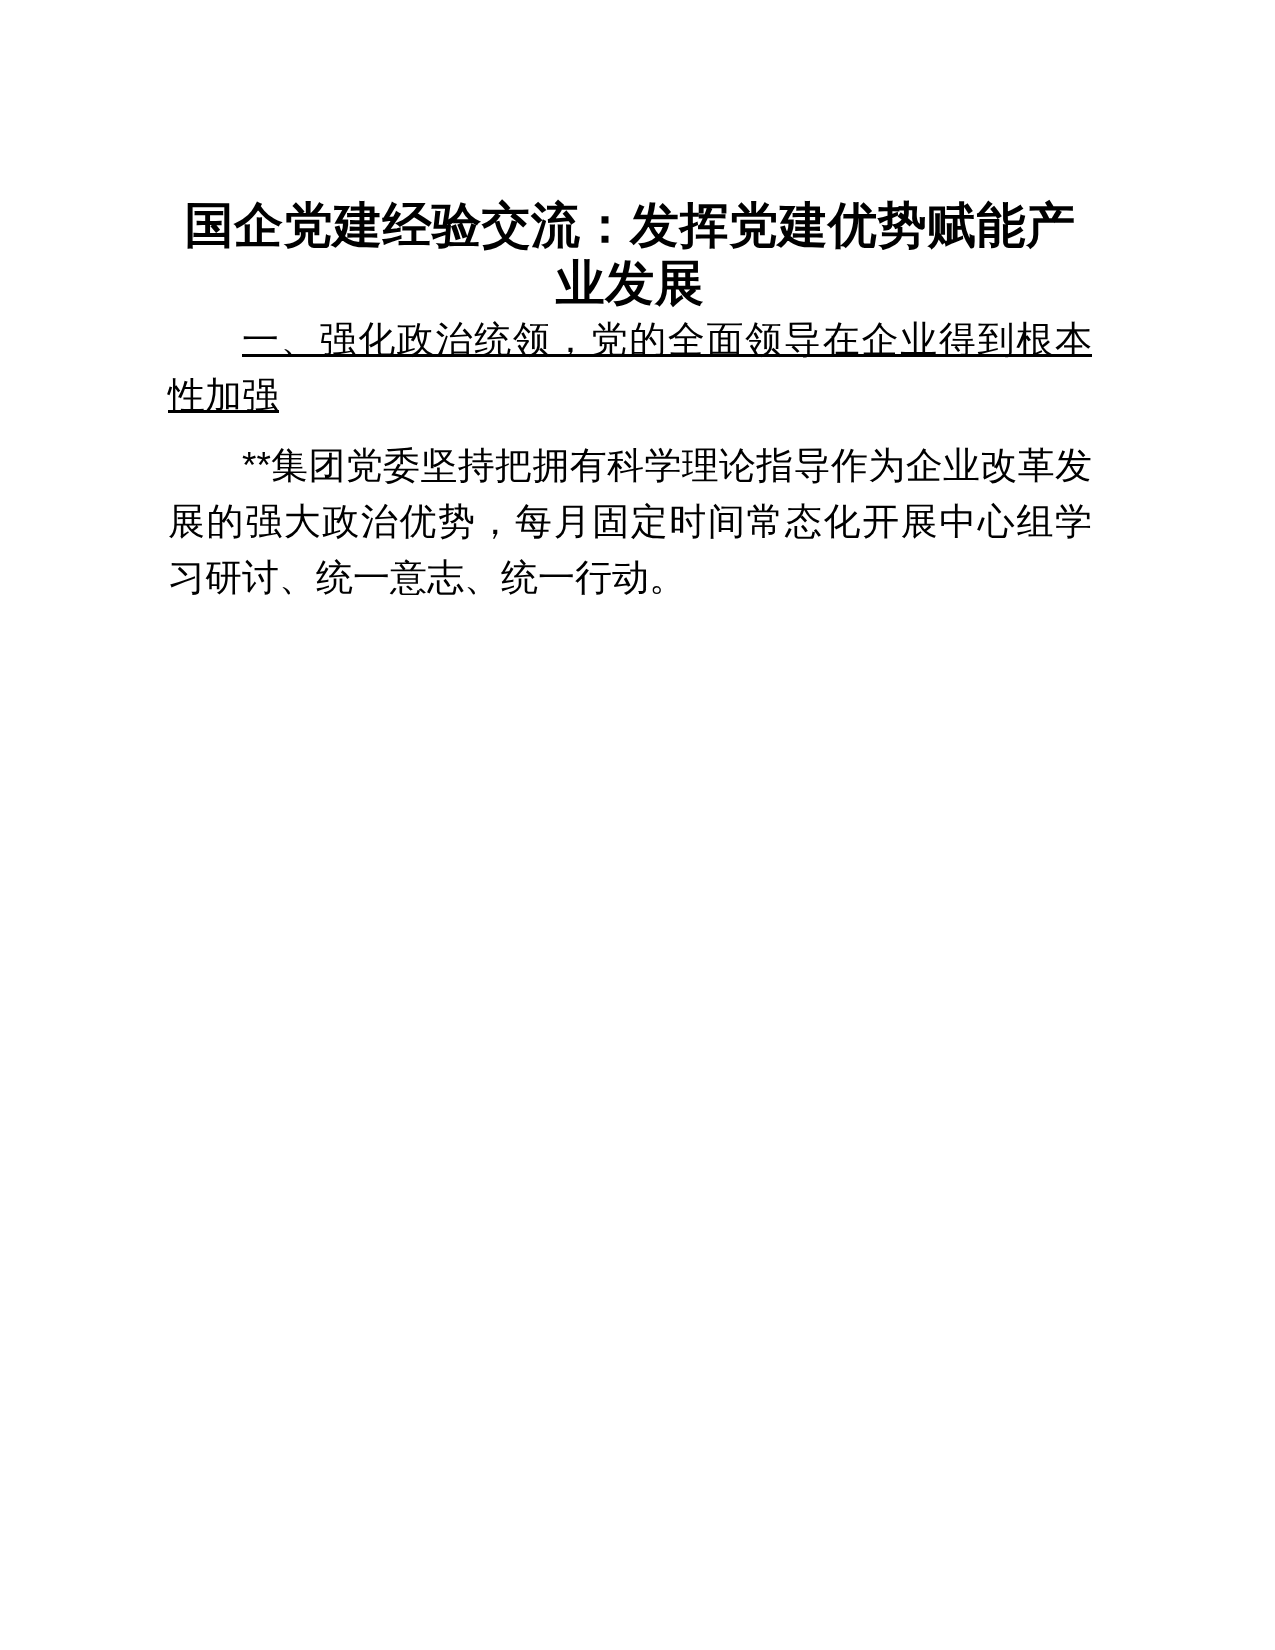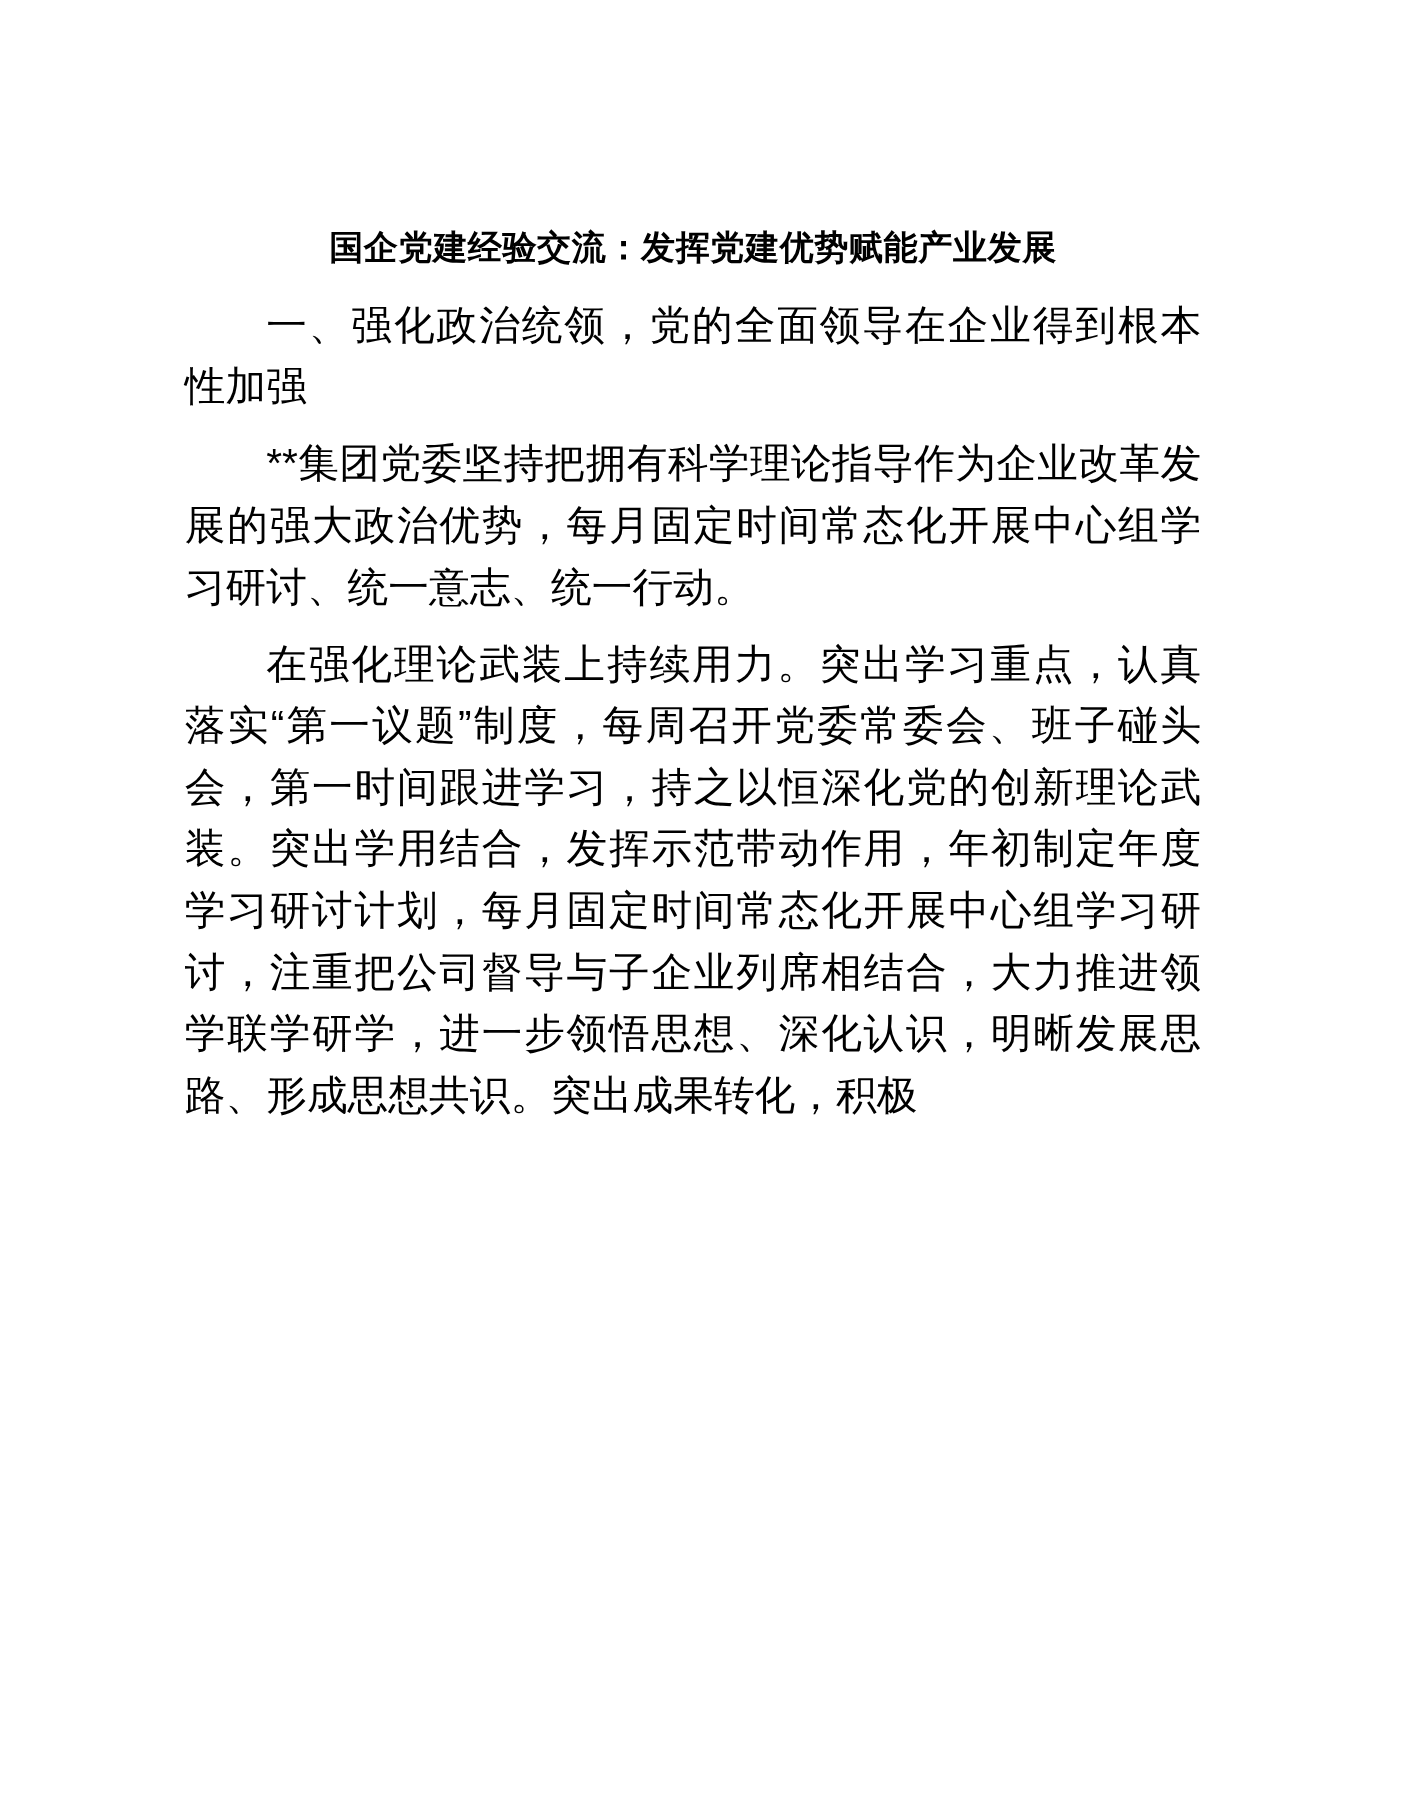--- a/index.html
+++ b/index.html
@@ -19,21 +19,21 @@
     overflow: hidden;
     box-sizing: border-box;
   }
   .content {
     position: absolute;
     left: 168px;
     top: 0;
     width: 924px;
   }
   .doc-title {
-    font-size: 31px;
+    font-size: 49px;
     font-weight: bold;
     line-height: 58px;
     text-align: center;
     margin: 0;
     padding-top: 196px;
     letter-spacing: 0.5px;
     word-break: break-all;
   }
   .para {
     font-size: 37px;
@@ -43,35 +43,34 @@
     text-justify: inter-character;
     margin: 0;
     text-indent: 74px;
     word-break: break-all;
     letter-spacing: 0px;
   }
   .para.first {
     margin-top: 25px;
   }
   .para.section-heading {
-    margin-top: 14px;
+    text-decoration: underline;
   }
   .para.spaced {
     margin-top: 14px;
   }
 </style>
 </head>
 <body>
 
 <div class="page">
   <div class="content">
 
     <h1 class="doc-title">国企党建经验交流：发挥党建优势赋能产业发展</h1>
 
 
     <p class="para section-heading">一、强化政治统领，党的全面领导在企业得到根本性加强</p>
 
     <p class="para spaced">**集团党委坚持把拥有科学理论指导作为企业改革发展的强大政治优势，每月固定时间常态化开展中心组学习研讨、统一意志、统一行动。</p>
 
-    <p class="para spaced">在强化理论武装上持续用力。突出学习重点，认真落实“第一议题”制度，每周召开党委常委会、班子碰头会，第一时间跟进学习，持之以恒深化党的创新理论武装。突出学用结合，发挥示范带动作用，年初制定年度学习研讨计划，每月固定时间常态化开展中心组学习研讨，注重把公司督导与子企业列席相结合，大力推进领学联学研学，进一步领悟思想、深化认识，明晰发展思路、形成思想共识。突出成果转化，积极</p>
 
   </div>
 </div>
 
 </body></html>

